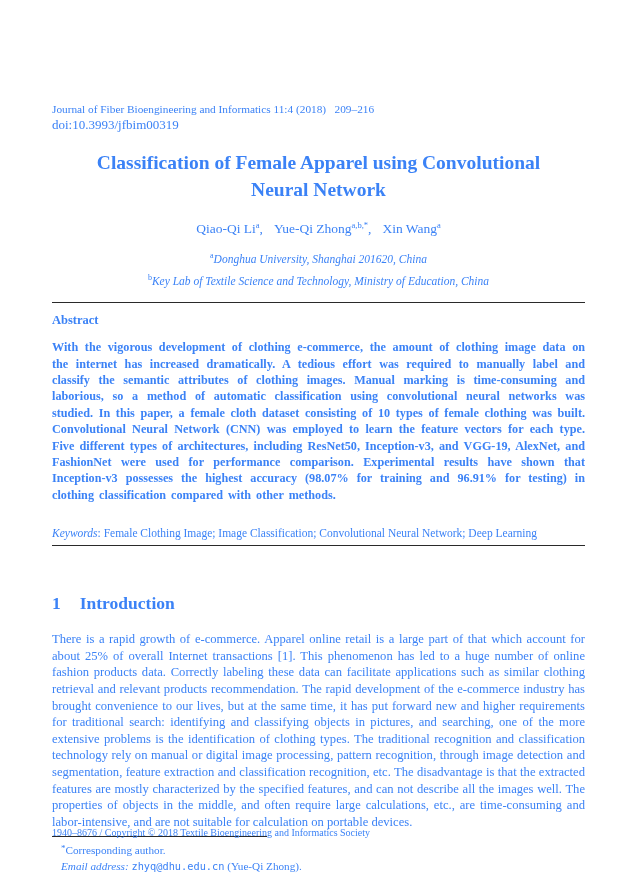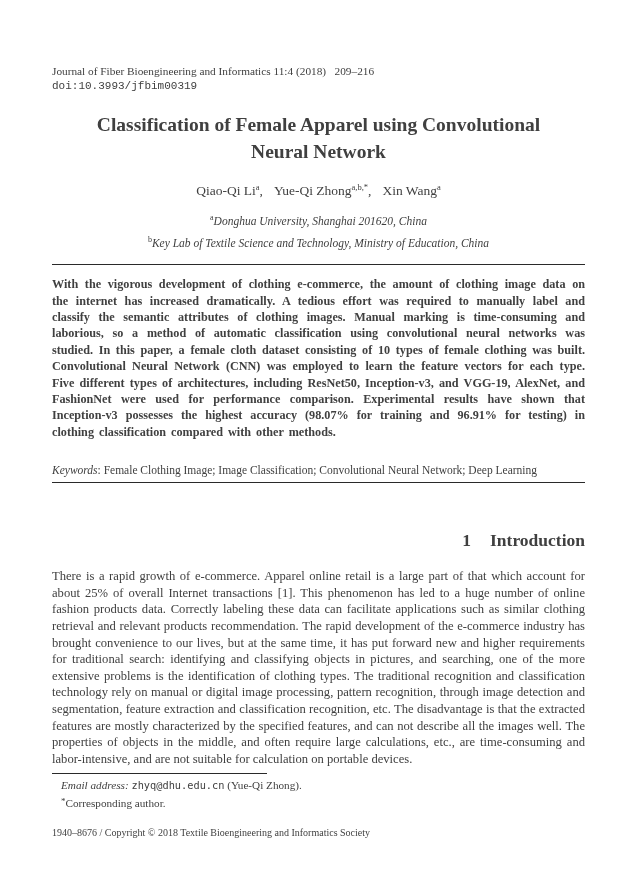--- a/index.html
+++ b/index.html
@@ -3,27 +3,27 @@
 <meta charset="utf-8">
 <style>
   html, body { margin: 0; padding: 0; background: #e8e8e8; }
   .page {
     position: relative;
     width: 637px;
     height: 885px;
     margin: 0 auto;
     background: #ffffff;
     box-sizing: border-box;
-    padding: 64px 52px 0 52px;
+    padding: 102px 52px 0 52px;
     font-family: "Liberation Serif", "DejaVu Serif", serif;
-    color: #404040;
+    color: #3b82f6;
     overflow: hidden;
   }
   .journal-line { font-size: 11.3px; line-height: 15px; }
-  .doi-line { font-size: 11px; line-height: 15px; font-family: Liberation Mono, monospace; }
+  .doi-line { font-size: 13px; line-height: 15px; }
   .paper-title {
     margin: 17px 18px 0 18px;
     text-align: center;
     font-size: 19.5px;
     font-weight: bold;
     line-height: 27px;
   }
   .authors {
     margin-top: 16px;
     text-align: center;
@@ -58,21 +58,20 @@
     margin-top: 24px;
     font-size: 11.5px;
     white-space: nowrap;
   }
   .keywords .kw-label { font-style: italic; }
   .rule-bottom { margin-top: 6px; }
   .section-heading {
     margin-top: 47px;
     font-size: 17.5px;
     font-weight: bold;
-    text-align: right;
   }
   .section-heading .sec-num { margin-right: 19px; }
   .intro-paragraph {
     margin-top: 17px;
     text-align: justify;
     font-size: 12.6px;
     line-height: 16.6px;
   }
   .footnote-rule {
     border: 0;
@@ -109,33 +108,34 @@
 
   <div class="authors"><span><span>Qiao-Qi Li</span><sup>a</sup><span class="author-sep">,</span></span><span><span>Yue-Qi Zhong</span><sup>a,b,*</sup><span class="author-sep">,</span></span><span><span>Xin Wang</span><sup>a</sup></span></div>
 
   <div class="affiliations">
     <div><sup>a</sup><span>Donghua University, Shanghai 201620, China</span></div>
     <div><sup>b</sup><span>Key Lab of Textile Science and Technology, Ministry of Education, China</span></div>
   </div>
 
   <hr class="rule rule-top">
 
+  <div class="abstract-heading">Abstract</div>
   <div class="abstract-body">With the vigorous development of clothing e-commerce, the amount of clothing image data on the internet has increased dramatically. A tedious effort was required to manually label and classify the semantic attributes of clothing images. Manual marking is time-consuming and laborious, so a method of automatic classification using convolutional neural networks was studied. In this paper, a female cloth dataset consisting of 10 types of female clothing was built. Convolutional Neural Network (CNN) was employed to learn the feature vectors for each type. Five different types of architectures, including ResNet50, Inception-v3, and VGG-19, AlexNet, and FashionNet were used for performance comparison. Experimental results have shown that Inception-v3 possesses the highest accuracy (98.07% for training and 96.91% for testing) in clothing classification compared with other methods.</div>
 
   <div class="keywords"><span class="kw-label">Keywords</span><span>: Female Clothing Image; Image Classification; Convolutional Neural Network; Deep Learning</span></div>
 
   <hr class="rule rule-bottom">
 
   <div class="section-heading"><span class="sec-num">1</span><span>Introduction</span></div>
 
   <div class="intro-paragraph">There is a rapid growth of e-commerce. Apparel online retail is a large part of that which account for about 25% of overall Internet transactions [1]. This phenomenon has led to a huge number of online fashion products data. Correctly labeling these data can facilitate applications such as similar clothing retrieval and relevant products recommendation. The rapid development of the e-commerce industry has brought convenience to our lives, but at the same time, it has put forward new and higher requirements for traditional search: identifying and classifying objects in pictures, and searching, one of the more extensive problems is the identification of clothing types. The traditional recognition and classification technology rely on manual or digital image processing, pattern recognition, through image detection and segmentation, feature extraction and classification recognition, etc. The disadvantage is that the extracted features are mostly characterized by the specified features, and can not describe all the images well. The properties of objects in the middle, and often require large calculations, etc., are time-consuming and labor-intensive, and are not suitable for calculation on portable devices.</div>
 
   <hr class="footnote-rule">
   <div class="footnote">
+    <div><span class="fn-marker">*</span><span>Corresponding author.</span></div>
     <div><span class="email-label">Email address:</span> <span class="email-addr">zhyq@dhu.edu.cn</span><span> (Yue-Qi Zhong).</span></div>
-    <div><span class="fn-marker">*</span><span>Corresponding author.</span></div>
   </div>
 
   <div class="page-footer">
     <div>1940–8676 / Copyright © 2018 Textile Bioengineering and Informatics Society</div>
   </div>
 
 </div>
 
 </body></html>

